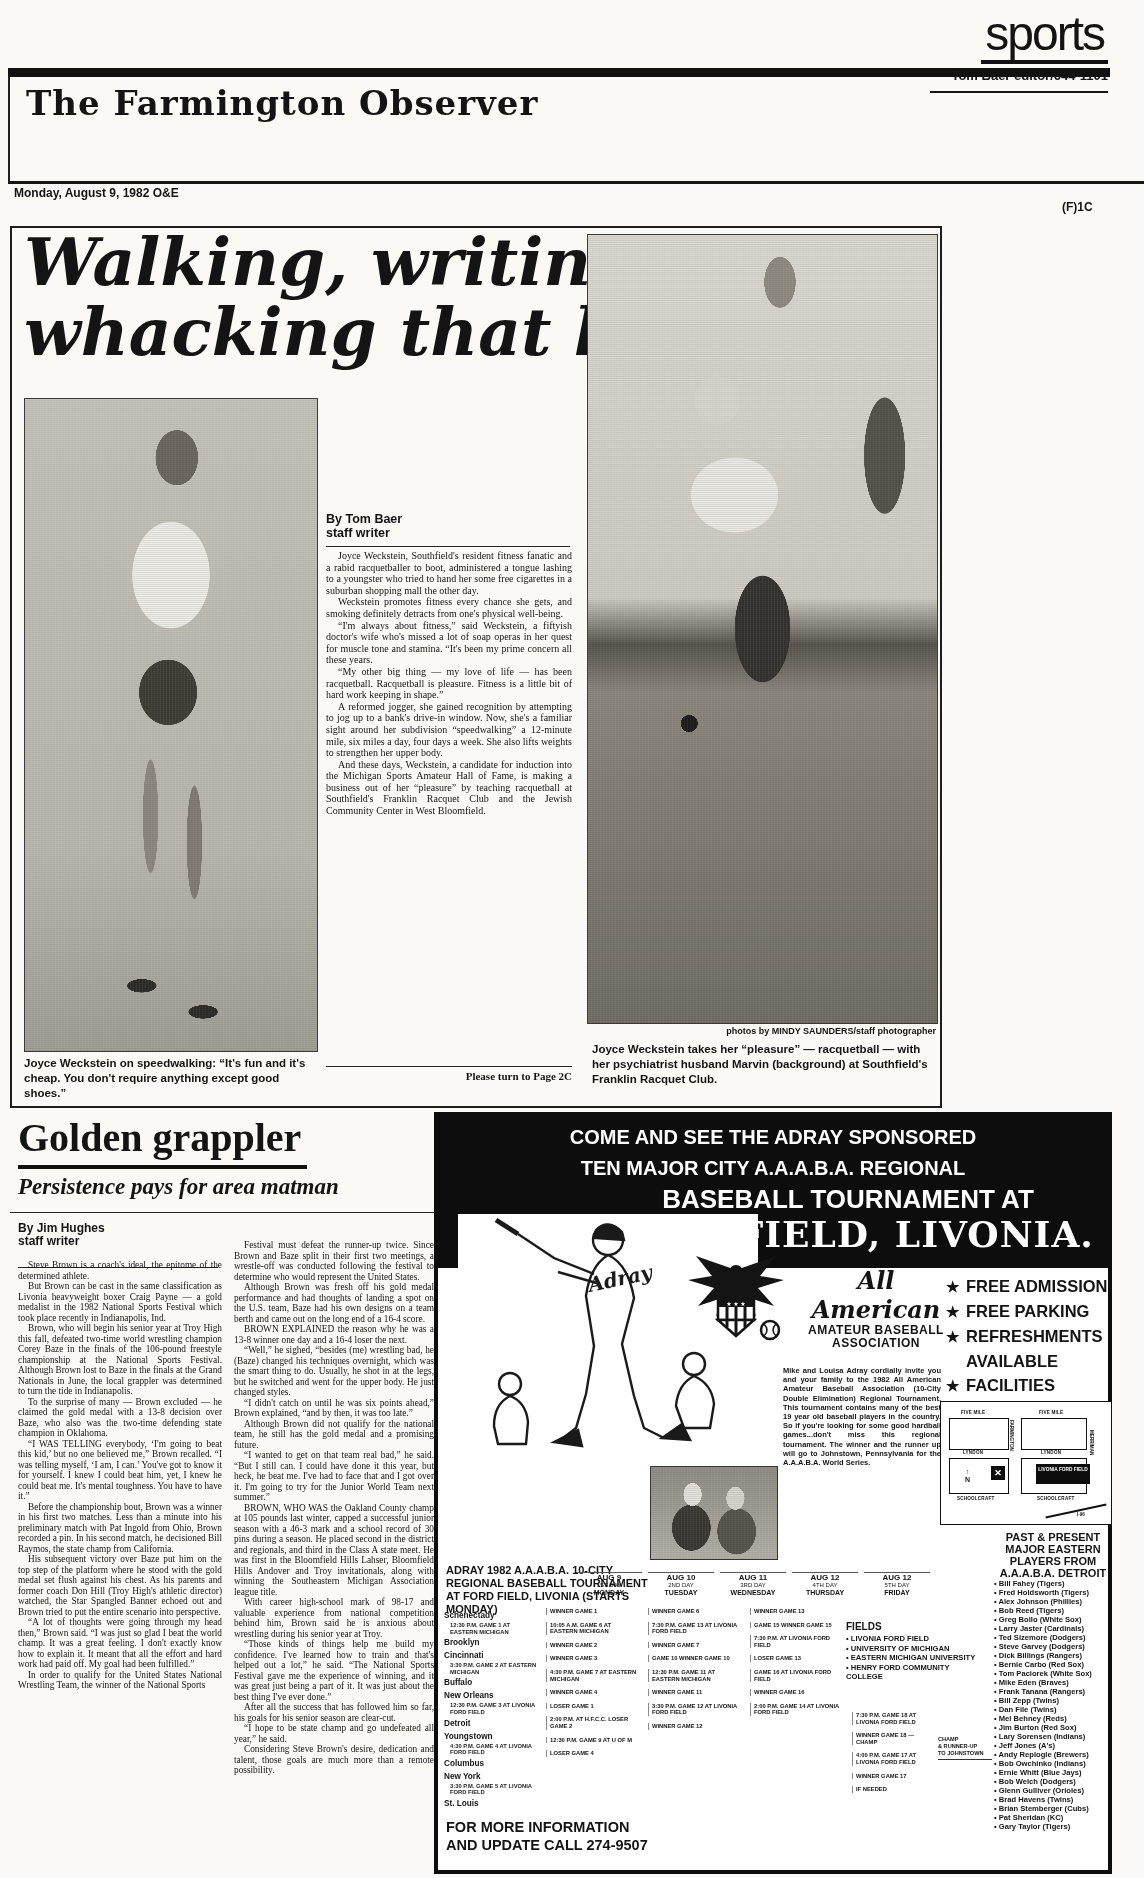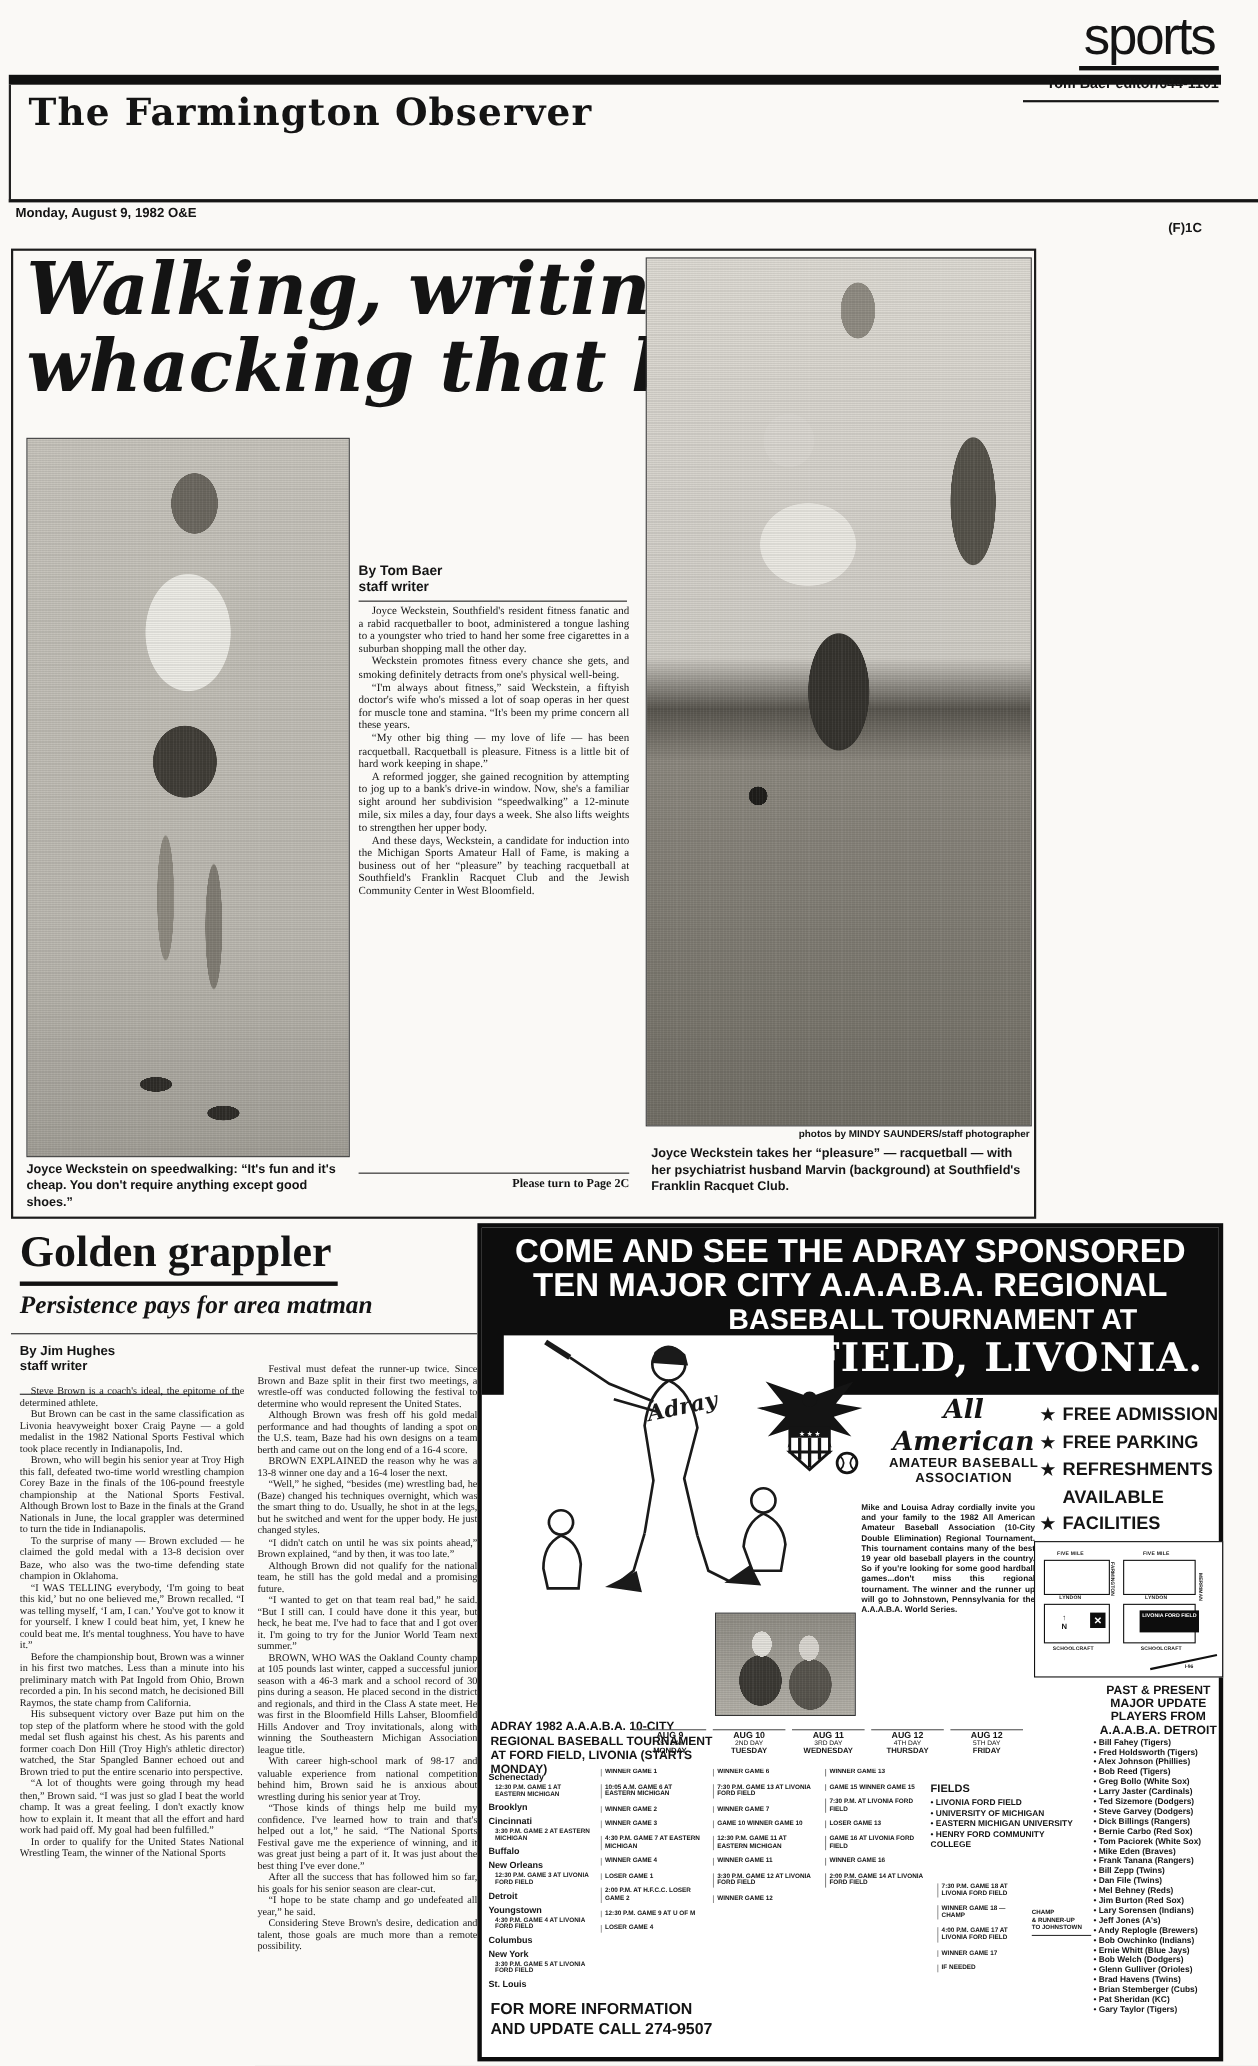--- a/index.html
+++ b/index.html
@@ -84,21 +84,21 @@
   .grap-col{position:absolute;overflow:hidden;}
   .grap-col p{margin:0;font-size:9.3px;line-height:10.5px;text-align:justify;text-indent:10px;}
   .grap-col1{left:8px;top:148px;width:204px;height:612px;}
   .grap-col2{left:224px;top:128px;width:200px;height:632px;}
 
   
   .ad{position:absolute;left:434px;top:1112px;width:678px;height:762px;border:4px solid #0d0d0d;
       background:#fff;box-sizing:border-box;font-family:"Liberation Sans",sans-serif;}
   .ad-black{position:absolute;left:0;top:0;width:100%;height:152px;background:#0d0d0d;color:#fff;}
   .adh{margin:0;text-align:center;font-weight:700;letter-spacing:0;}
-  .adh1,.adh2{font-size:30px;line-height:31px;}
+  .adh1,.adh2{font-size:20px;line-height:31px;}
   .adh1{padding-top:6px;}
   .adh3{font-size:26px;line-height:30px;padding-left:150px;}
   .adh4{font-family:"DejaVu Serif",serif;font-size:36px;line-height:40px;padding-left:150px;
         letter-spacing:1px;}
   .batter-illo{position:absolute;left:20px;top:98px;width:300px;height:245px;background:#fff;}
   .eagle-illo{position:absolute;left:248px;top:138px;width:100px;height:92px;z-index:3;}
   .assoc{position:absolute;left:352px;top:150px;width:172px;text-align:center;}
   .assoc-script{font-family:"DejaVu Serif",serif;font-style:italic;font-weight:700;font-size:24px;}
   .assoc-line{font-weight:700;font-size:12px;line-height:13px;letter-spacing:.5px;}
   .perks{position:absolute;left:508px;top:158px;width:164px;}
@@ -421,21 +421,21 @@
 
     <div class="champ-note">
       <div>CHAMP</div>
       <div>&amp; RUNNER-UP</div>
       <div>TO JOHNSTOWN</div>
     </div>
 
     <div class="players">
       <div class="players-title">
         <div>PAST &amp; PRESENT</div>
-        <div>MAJOR UPDATE</div>
+        <div>MAJOR EASTERN</div>
         <div>PLAYERS FROM</div>
         <div>A.A.A.B.A. DETROIT</div>
       </div>
       <div>
           <div class="p-item">Bill Fahey (Tigers)</div>
           <div class="p-item">Fred Holdsworth (Tigers)</div>
           <div class="p-item">Alex Johnson (Phillies)</div>
           <div class="p-item">Bob Reed (Tigers)</div>
           <div class="p-item">Greg Bollo (White Sox)</div>
           <div class="p-item">Larry Jaster (Cardinals)</div>

